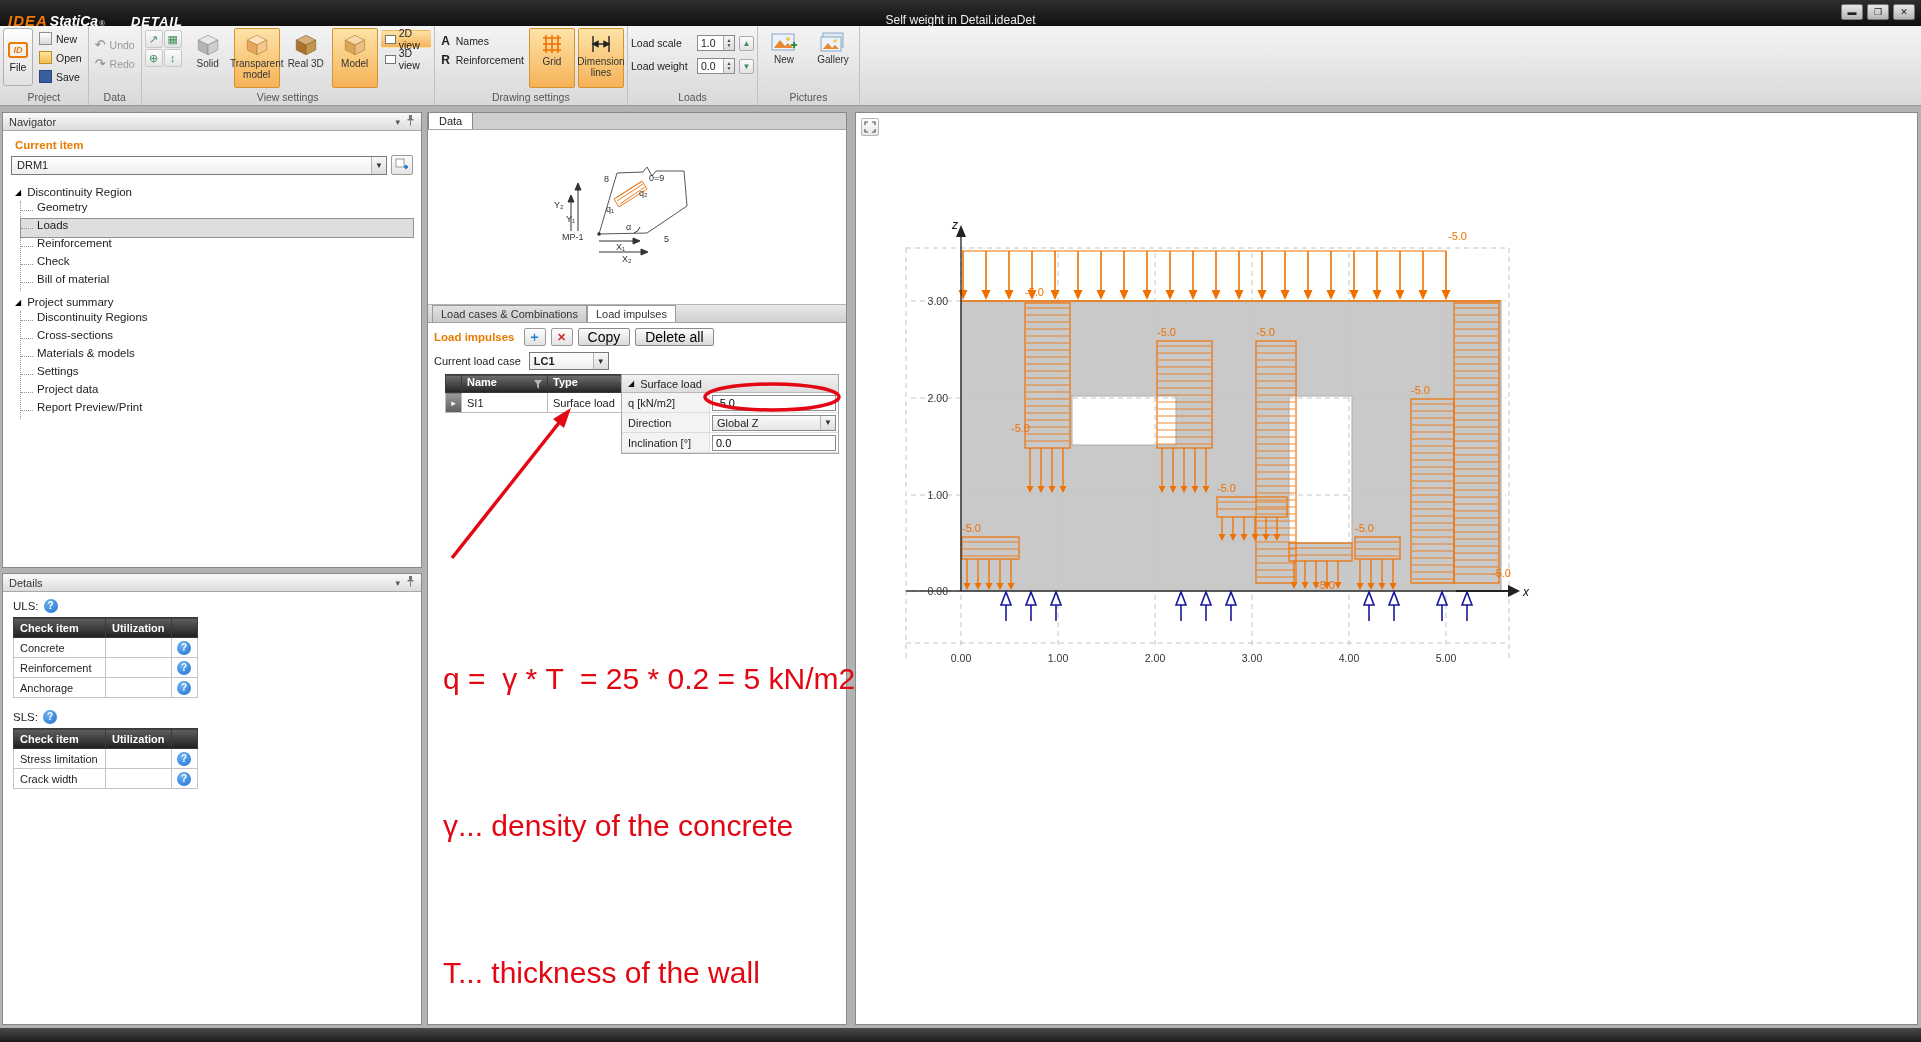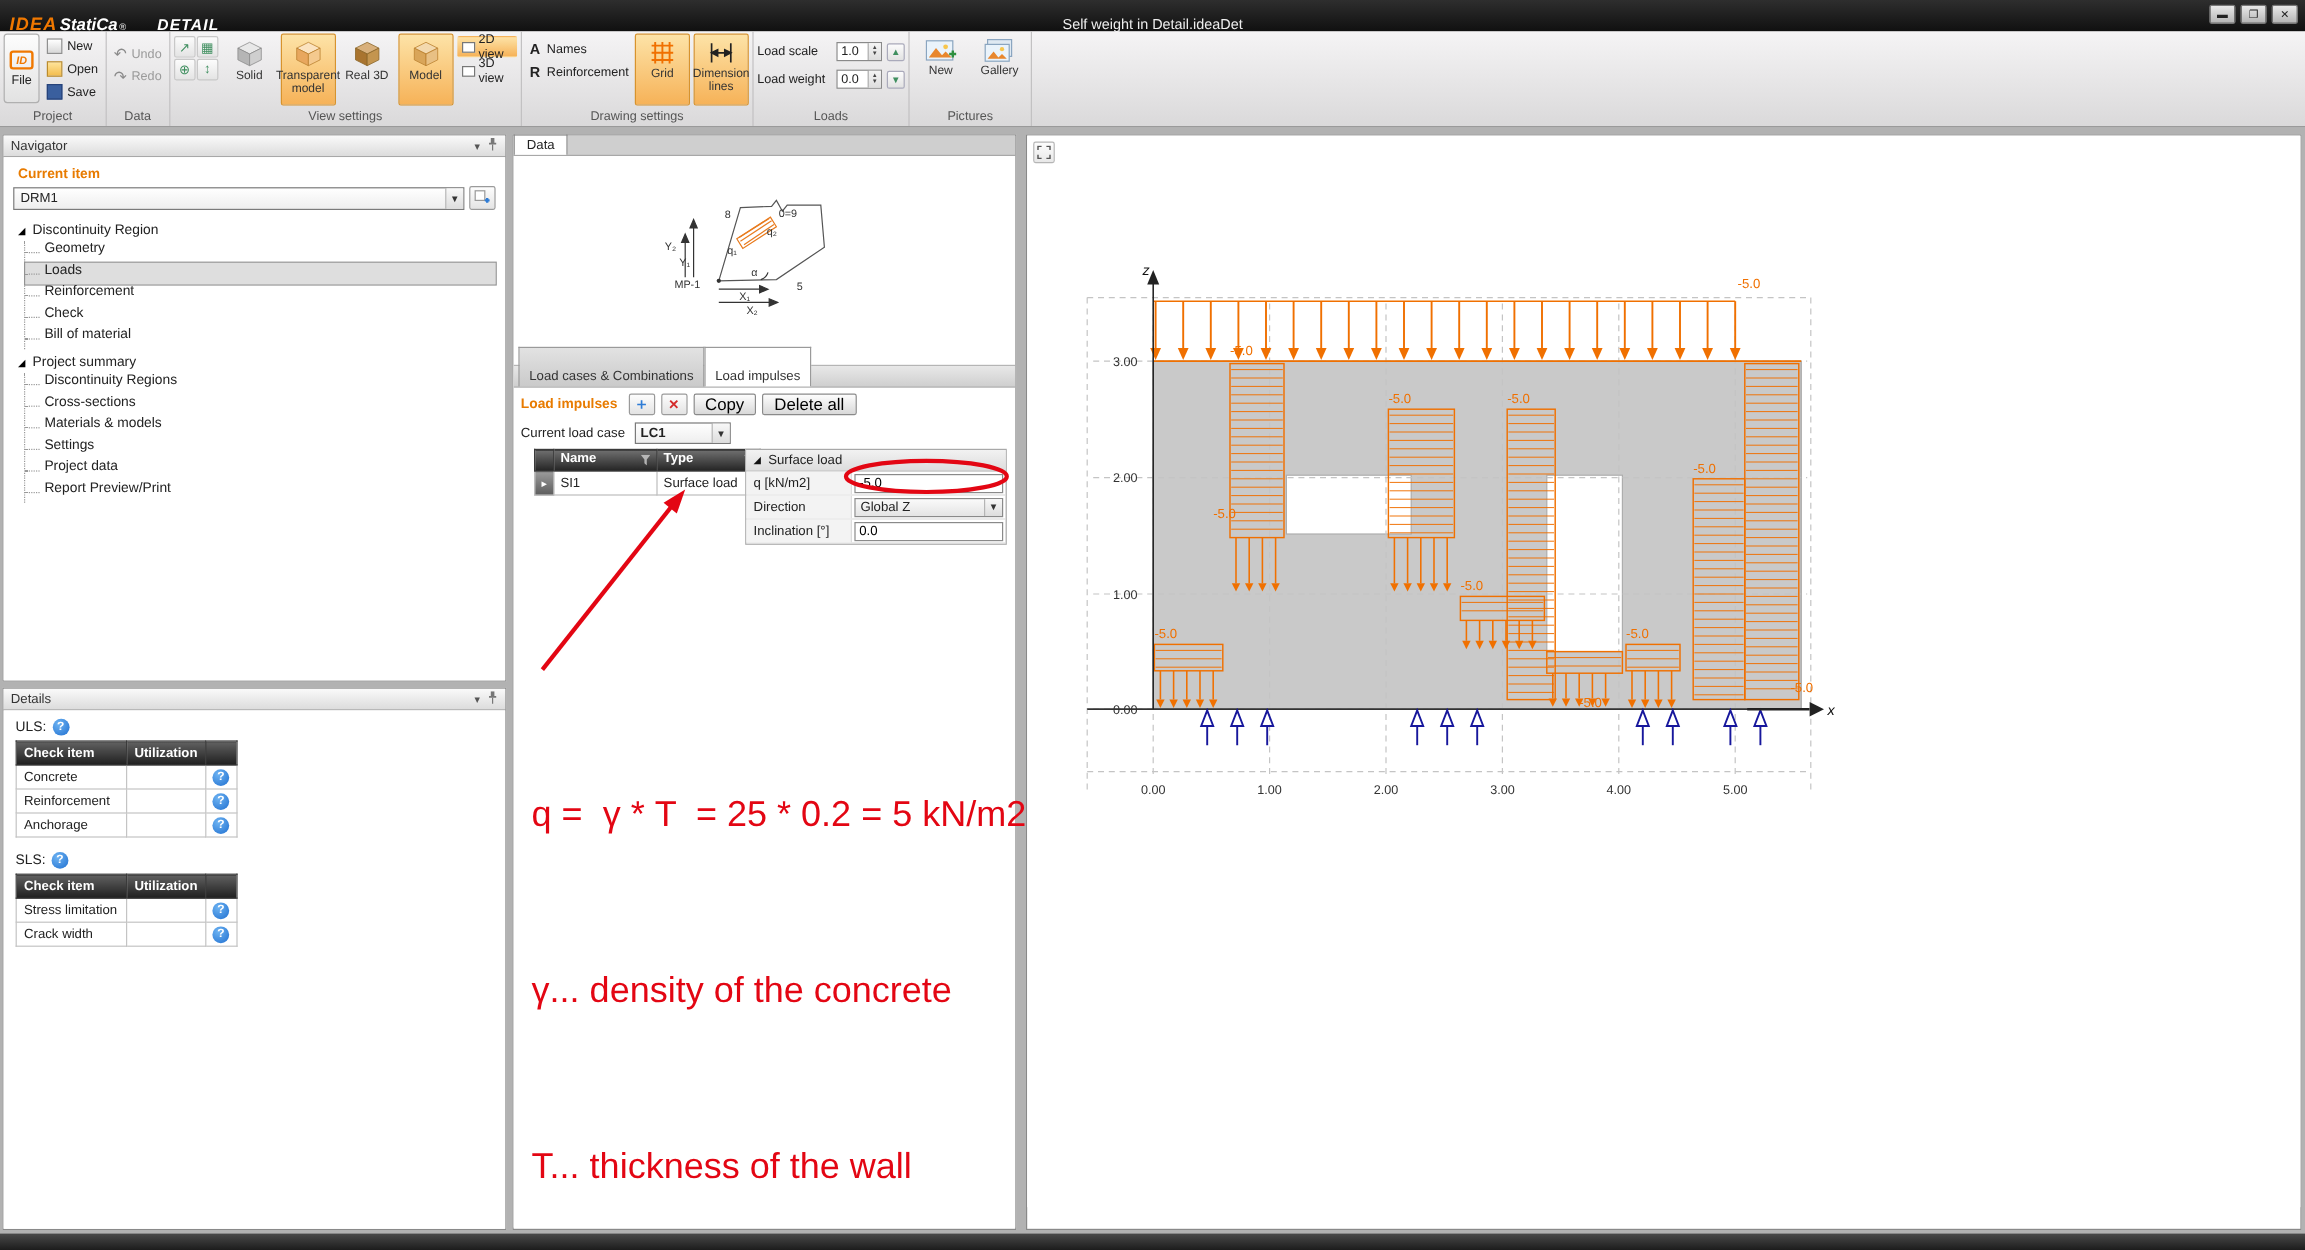--- a/index.html
+++ b/index.html
@@ -73,21 +73,21 @@
 .limit-label{display:flex;align-items:center;gap:5px;margin:7px 0 4px 10px;font-size:11.5px}
 .help{display:inline-block;width:14px;height:14px;border-radius:50%;background:radial-gradient(circle at 35% 30%,#6db3f2,#1f6fd0);color:#fff;font-size:10px;font-weight:bold;text-align:center;line-height:14px;flex:none}
 .dtable{border-collapse:collapse;margin-left:10px;font-size:11px}
 .dtable th{background:linear-gradient(#606060,#1f1f1f);color:#fff;border:1px solid #3a3a3a;padding:2px 6px;text-align:left;font-weight:bold;height:20px}
 .dtable td{border:1px solid #c4c4c4;background:#fff;padding:1px 6px;height:20px}
 .dtable .c1{width:92px}.dtable .c2{width:62px}.dtable .c3{width:26px;text-align:center;padding:1px 2px}
 
 #data-panel{left:427px;top:6px;width:420px;height:913px}
 .sketch{position:absolute;left:0;top:6px;width:418px;height:165px}
 .dtabs{position:absolute;left:0;top:174px;width:418px;height:19px;background:linear-gradient(#e8e8e8,#cfcfcf);border-top:1px solid #b5b5b5;border-bottom:1px solid #a0a0a0;display:flex;align-items:flex-end;padding-left:4px}
-.dtab{height:17px;line-height:16px;padding:16px 8px;font-size:11px;border:1px solid #9a9a9a;border-bottom:none;background:linear-gradient(#e2e2e2,#cacaca);color:#333}
+.dtab{height:17px;line-height:16px;padding:0 8px;font-size:11px;border:1px solid #9a9a9a;border-bottom:none;background:linear-gradient(#e2e2e2,#cacaca);color:#333}
 .dtab.active{background:#fff;font-weight:normal}
 .li-row{position:absolute;left:6px;top:198px;display:flex;align-items:center;gap:5px}
 .li-title{color:#e87b00;font-weight:bold;font-size:11.5px;margin-right:4px}
 .ibtn{width:22px;height:18px;border:1px solid #9a9a9a;border-radius:2px;background:linear-gradient(#fdfdfd,#e3e3e3);display:flex;align-items:center;justify-content:center;font-weight:bold}
 .ibtn.add{color:#2e7cd6;font-size:13px}
 .ibtn.del{color:#d42a2a;font-size:11px}
 .tbtn{height:18px;padding:0 9px;font-size:14px;background:linear-gradient(#fdfdfd,#d9d9d9);border:1px solid #8a8a8a;border-radius:2px}
 .lc-row{position:absolute;left:6px;top:222px;display:flex;align-items:center;gap:8px}
 .lc-combo{width:80px;height:18px;border:1px solid #7a7a7a;background:linear-gradient(#fff,#eee);display:flex;align-items:center;padding-left:4px;font-weight:bold}
 .lc-combo .sp{flex:1}

